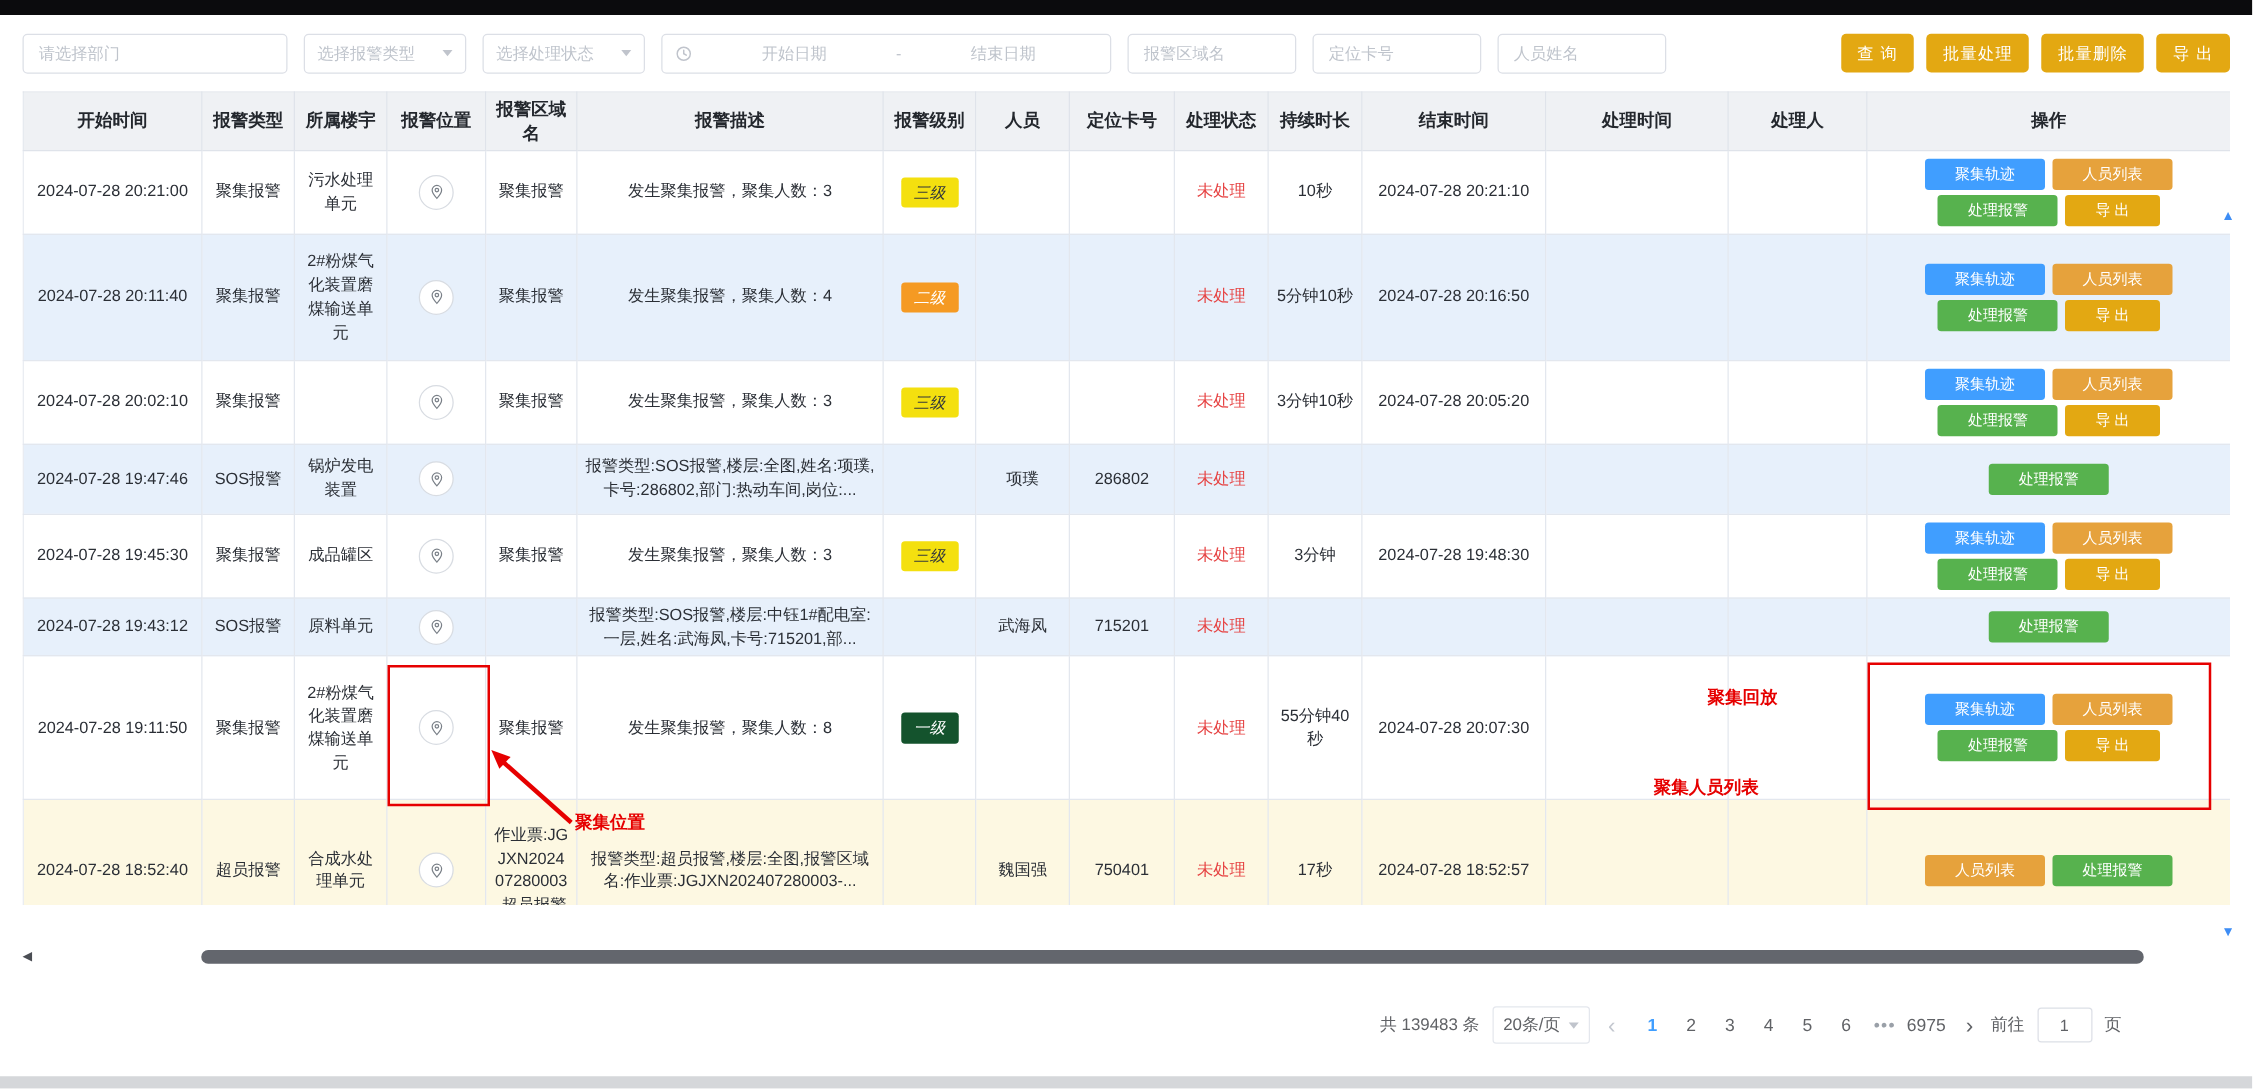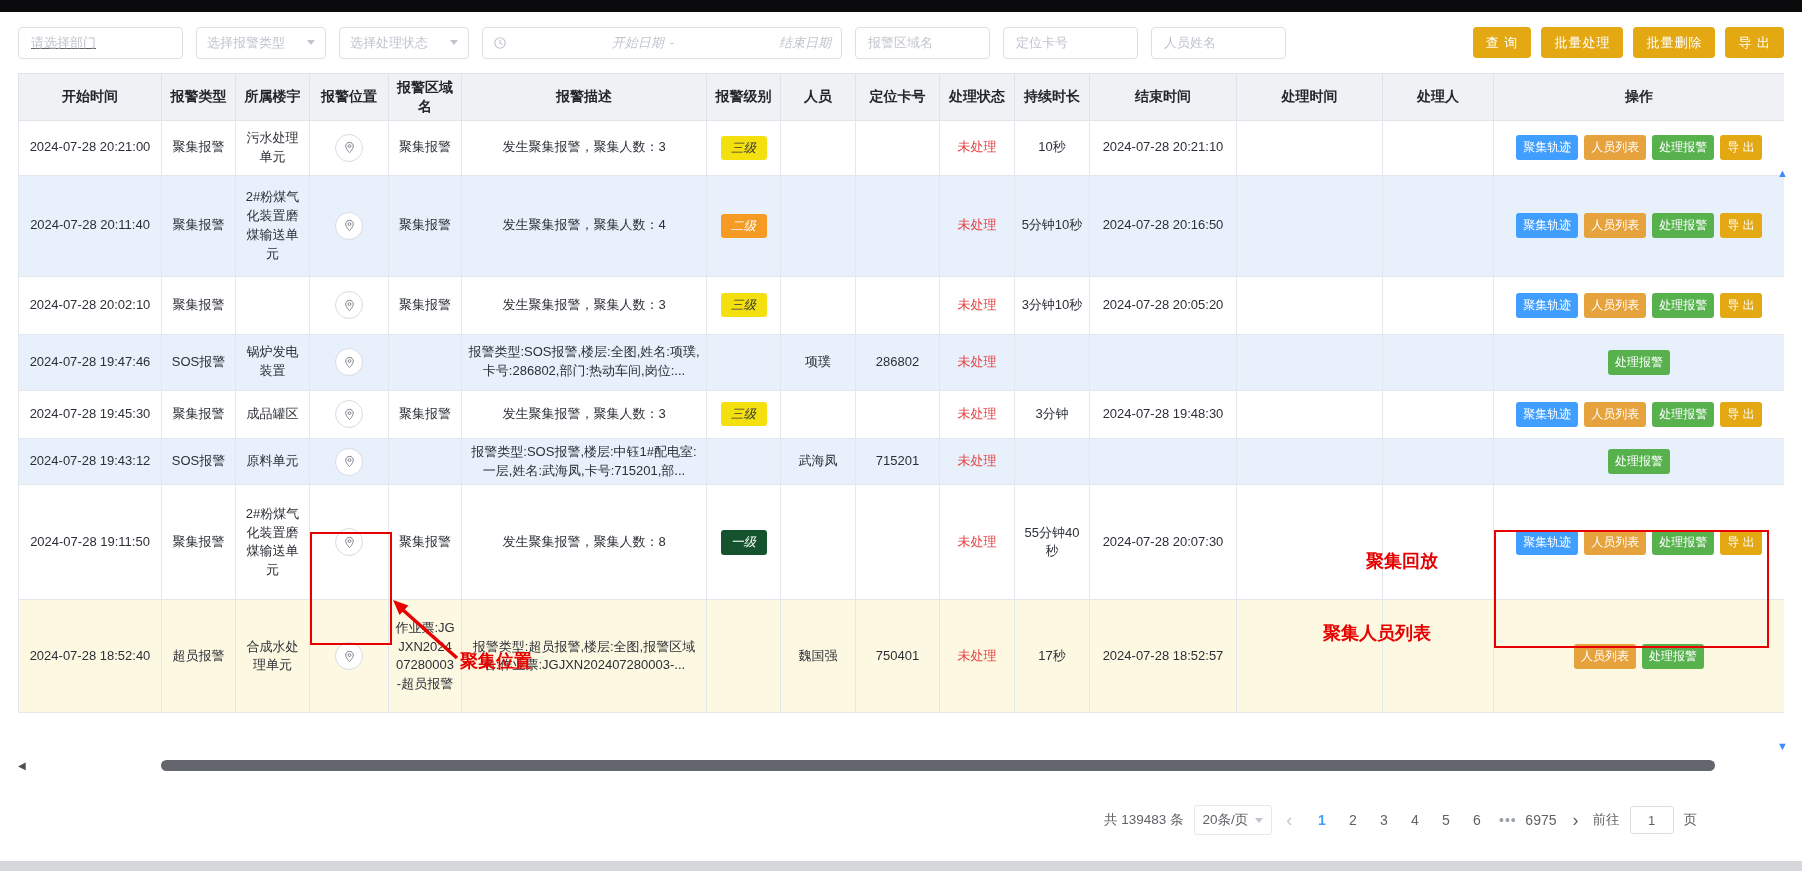--- a/index.html
+++ b/index.html
@@ -18,33 +18,33 @@
   }
 
   
   .filters { height:61px; display:flex; align-items:center; gap:13px; padding:0 18px; background:#fff; }
   .f-input {
     height:32px; border:1px solid #dcdfe6; border-radius:4px; padding:0 12px;
     font-size:13px; color:#606266; background:#fff; outline:none; box-sizing:border-box;
     font-family:inherit;
   }
   .f-input::placeholder { color:#bfc4cc; }
-  .w-dept { width:165px;text-decoration:underline; }
+  .w-dept { width:212px; }
   .w-small { width:135px; }
   .f-select {
     width:130px; height:32px; border:1px solid #dcdfe6; border-radius:4px; background:#fff;
     display:flex; align-items:center; justify-content:space-between; padding:0 10px;
     font-size:13px; color:#bfc4cc; cursor:pointer; box-sizing:border-box;
   }
   .tri-down { width:0; height:0; border-left:4px solid transparent; border-right:4px solid transparent; border-top:5px solid #c0c4cc; }
   .f-daterange {
     width:360px; height:32px; border:1px solid #dcdfe6; border-radius:4px; background:#fff;
     display:flex; align-items:center; gap:6px; padding:0 10px; font-size:13px; color:#bfc4cc; box-sizing:border-box;
   }
-  .dr-part { flex:1; text-align:right;font-style:italic; }
+  .dr-part { flex:1; text-align:center; }
   .dr-sep { color:#bfc4cc; }
   .f-buttons { margin-left:auto; display:flex; gap:10px; }
   .gold-btn {
     height:31px; padding:0 13px; background:var(--gold,#e3a812); color:#fff; border:none;
     border-radius:4px; font-size:13px; cursor:pointer; letter-spacing:1px; font-family:inherit;
   }
 
   
   .table-wrap { margin:0 18px; height:651px; overflow:hidden; }
   table.alarm { border-collapse:collapse; table-layout:fixed; width:1766px; background:#fff; }
@@ -60,36 +60,36 @@
   tr.warn { background:var(--row-warn,#fdf8e2); }
   td.c-time { font-size:13px; white-space:nowrap; padding:4px 1px; }
   td.c-desc { text-align:left; font-size:12.5px; }
   .loc-btn {
     width:26px; height:26px; border:1px solid #d8dce2; border-radius:50%; background:#fff;
     display:inline-flex; align-items:center; justify-content:center; cursor:pointer;
   }
   .lvl { display:inline-block; min-width:26px; padding:3px 10px; border-radius:3px; font-size:12.5px;font-style:italic; }
   .st-un { color:var(--status-red,#e64242); }
   .act-btn {
-    display:inline-block; margin:2px 3px; padding:4px 7px; border:none; border-radius:3px;
+    display:inline-block; margin:2px 3px; padding:4px 24px; border:none; border-radius:3px;
     color:#fff; font-size:12px; cursor:pointer; white-space:nowrap; font-family:inherit;
   }
 
   
   .hscroll { position:absolute; left:18px; top:759px; width:1766px; height:14px; }
   .hscroll .larrow { position:absolute; left:0; top:1px; font-size:10px; color:#4b4e54; cursor:pointer; }
   .hscroll .hthumb { position:absolute; left:143px; top:1px; width:1554px; height:11px; background:#63666d; border-radius:6px; cursor:pointer; }
   .v-arrow { position:absolute; left:1777px; font-size:11px; color:#3d8df5; cursor:pointer; line-height:1; }
   .v-up { top:168px; } .v-down { top:741px; }
 
   
   .anno-box { position:absolute; border:2px solid var(--red,#e60000); pointer-events:none; }
   .anno-box-location { left:310px; top:532px; width:78px; height:109px; }
   .anno-box-actions  { left:1494px; top:530px; width:271px; height:114px; }
-  .anno-label { position:absolute; color:var(--red,#e60000); font-size:18px; font-weight:bold; pointer-events:none; white-space:nowrap; }
+  .anno-label { position:absolute; color:var(--red,#e60000); font-size:14px; font-weight:bold; pointer-events:none; white-space:nowrap; }
   .anno-label-location { left:460px; top:649px; }
   .anno-label-playback { left:1366px; top:549px; }
   .anno-label-people   { left:1323px; top:621px; }
   .anno-arrow { position:absolute; left:383px; top:594px; color:var(--red,#e60000); pointer-events:none; }
 
   
   .footer {
     position:absolute; top:797px; right:105px; height:46px;
     display:flex; align-items:center; gap:10px; font-size:13.5px; color:#606266;
   }

